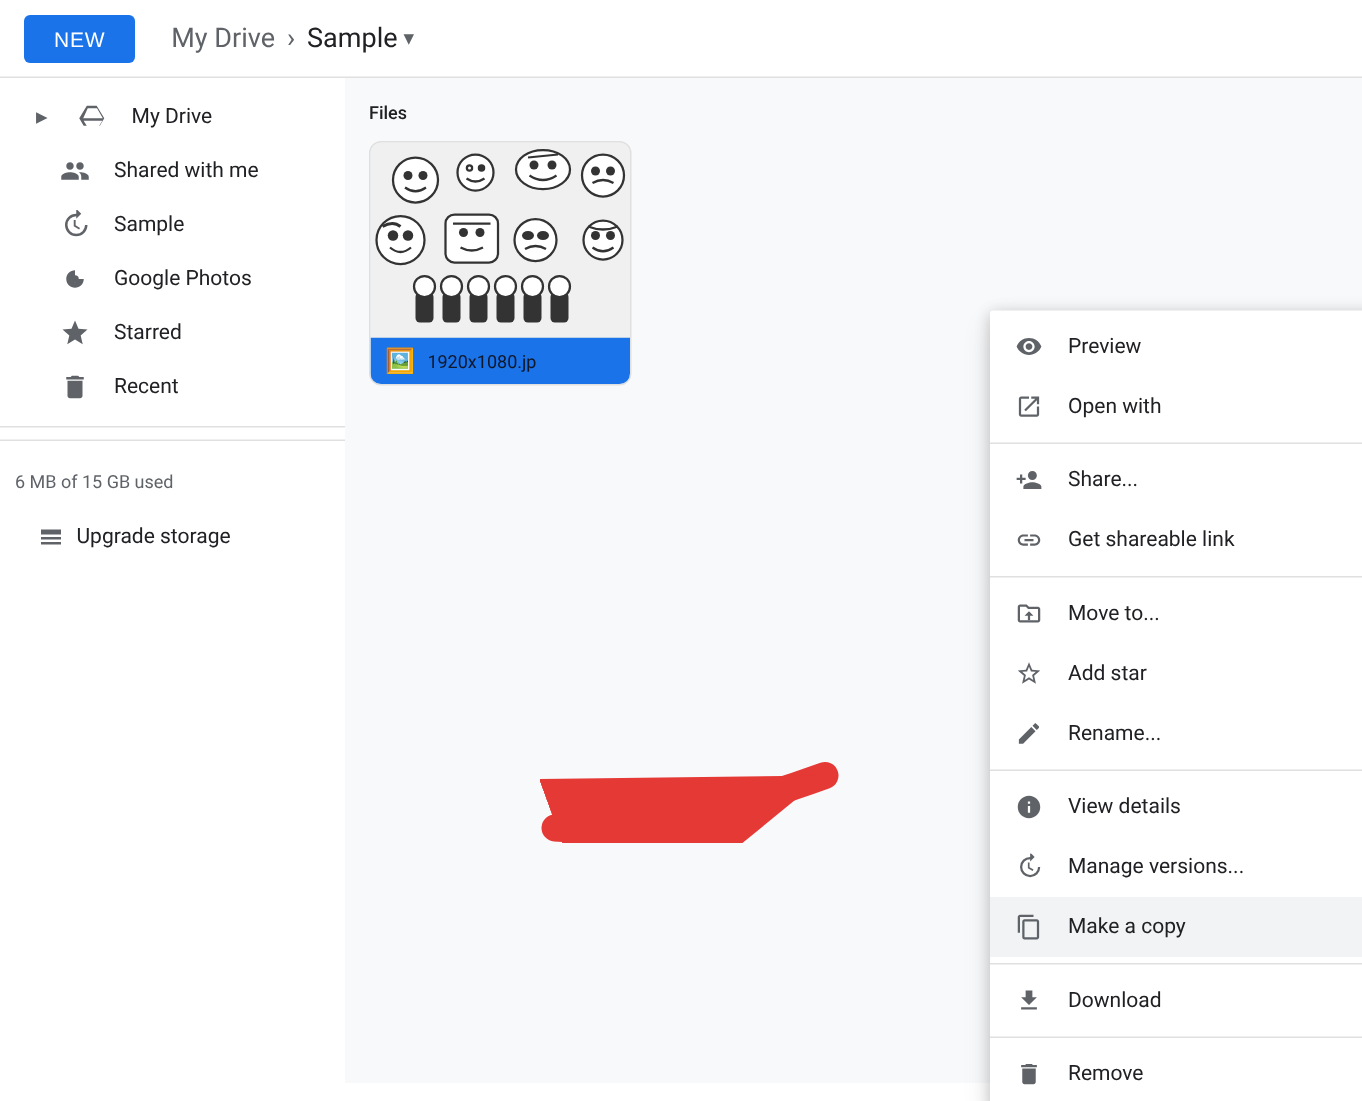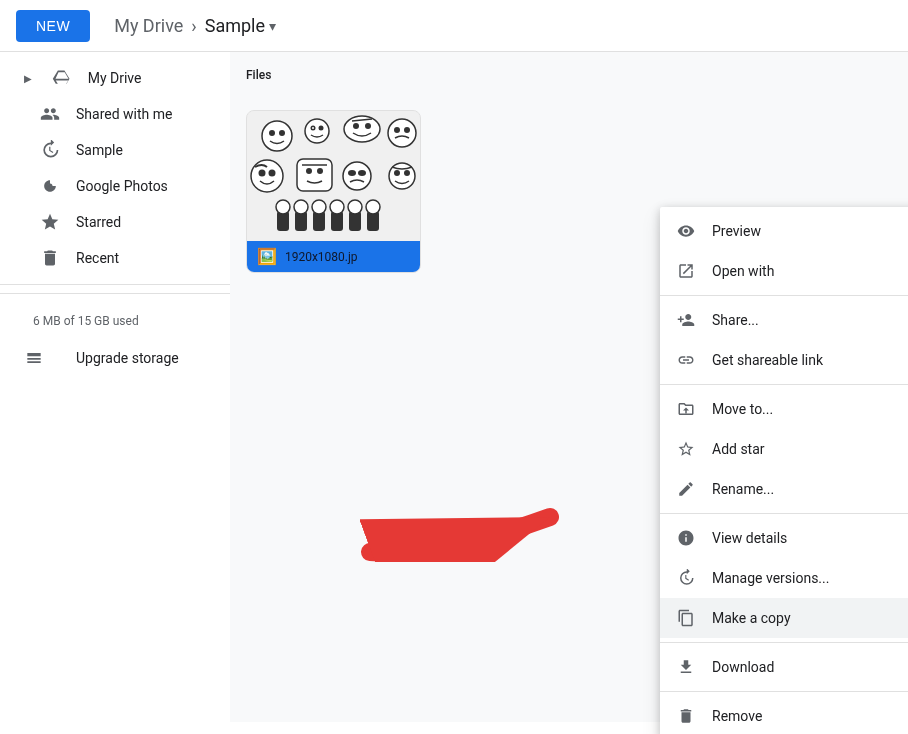--- a/index.html
+++ b/index.html
@@ -69,46 +69,46 @@
       border-radius: 0 20px 20px 0;
       margin-right: 8px;
       color: #202124;
       font-size: 14px;
       gap: 16px;
     }
     .sidebar-item .icon { width: 20px; height: 20px; display: flex; align-items: center; justify-content: center; color: #5f6368; font-size: 18px; }
     .sidebar-item .label { font-size: 14px; }
     .sidebar-divider { height: 1px; background: #e0e0e0; margin: 8px 0; }
     .sidebar-storage {
-      padding: 12px 33px;
+      padding: 12px 10px;
       font-size: 12px;
       color: #5f6368;
     }
     .sidebar-upgrade {
       display: flex;
       align-items: center;
       padding: 8px 24px;
       cursor: pointer;
-      gap: 32px;
+      gap: 7px;
       color: #202124;
       font-size: 14px;
     }
     .sidebar-upgrade .icon { width: 20px; height: 20px; display: flex; align-items: center; justify-content: center; color: #5f6368; }
 
     
     .main {
       flex: 1;
       background: #f8f9fa;
       padding: 16px;
       position: relative;
     }
     .files-label {
       font-size: 12px;
       color: #202124;
-      margin-bottom: 28px;
+      margin-bottom: 12px;
       font-weight: 500;
     }
 
     
     .file-item {
       width: 175px;
       border-radius: 8px;
       overflow: hidden;
       border: 1px solid #e0e0e0;
       background: #fff;

